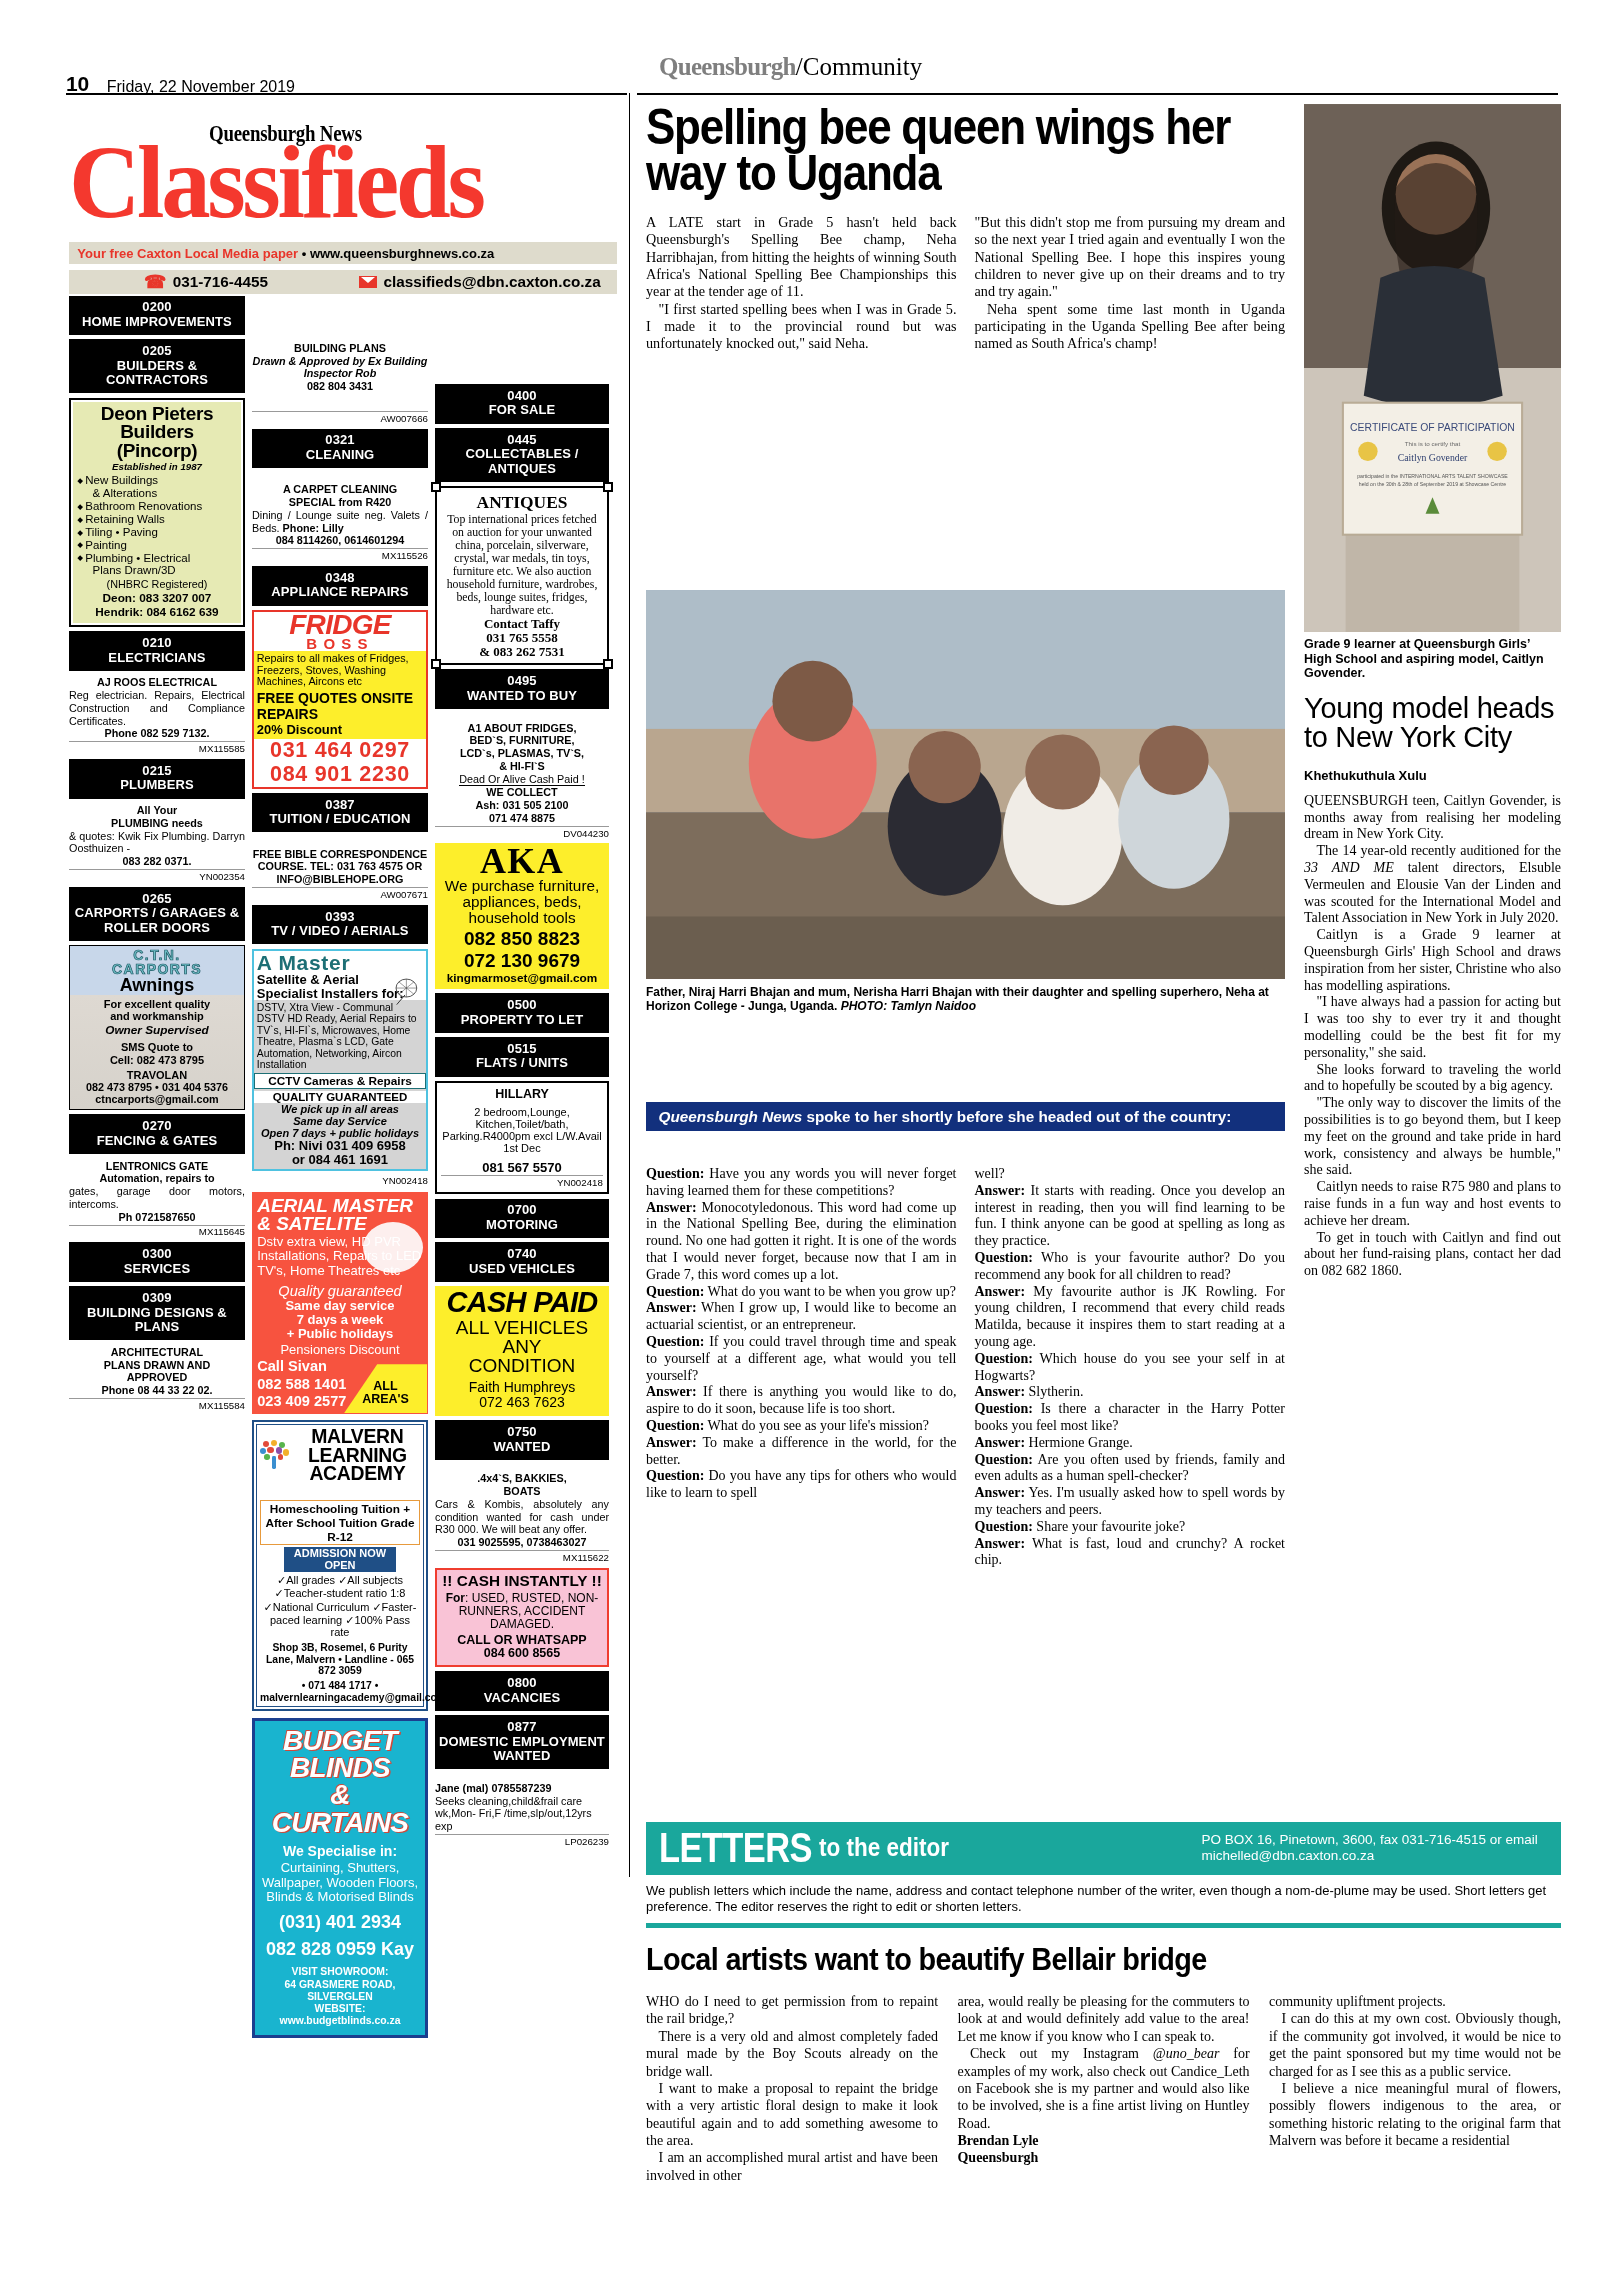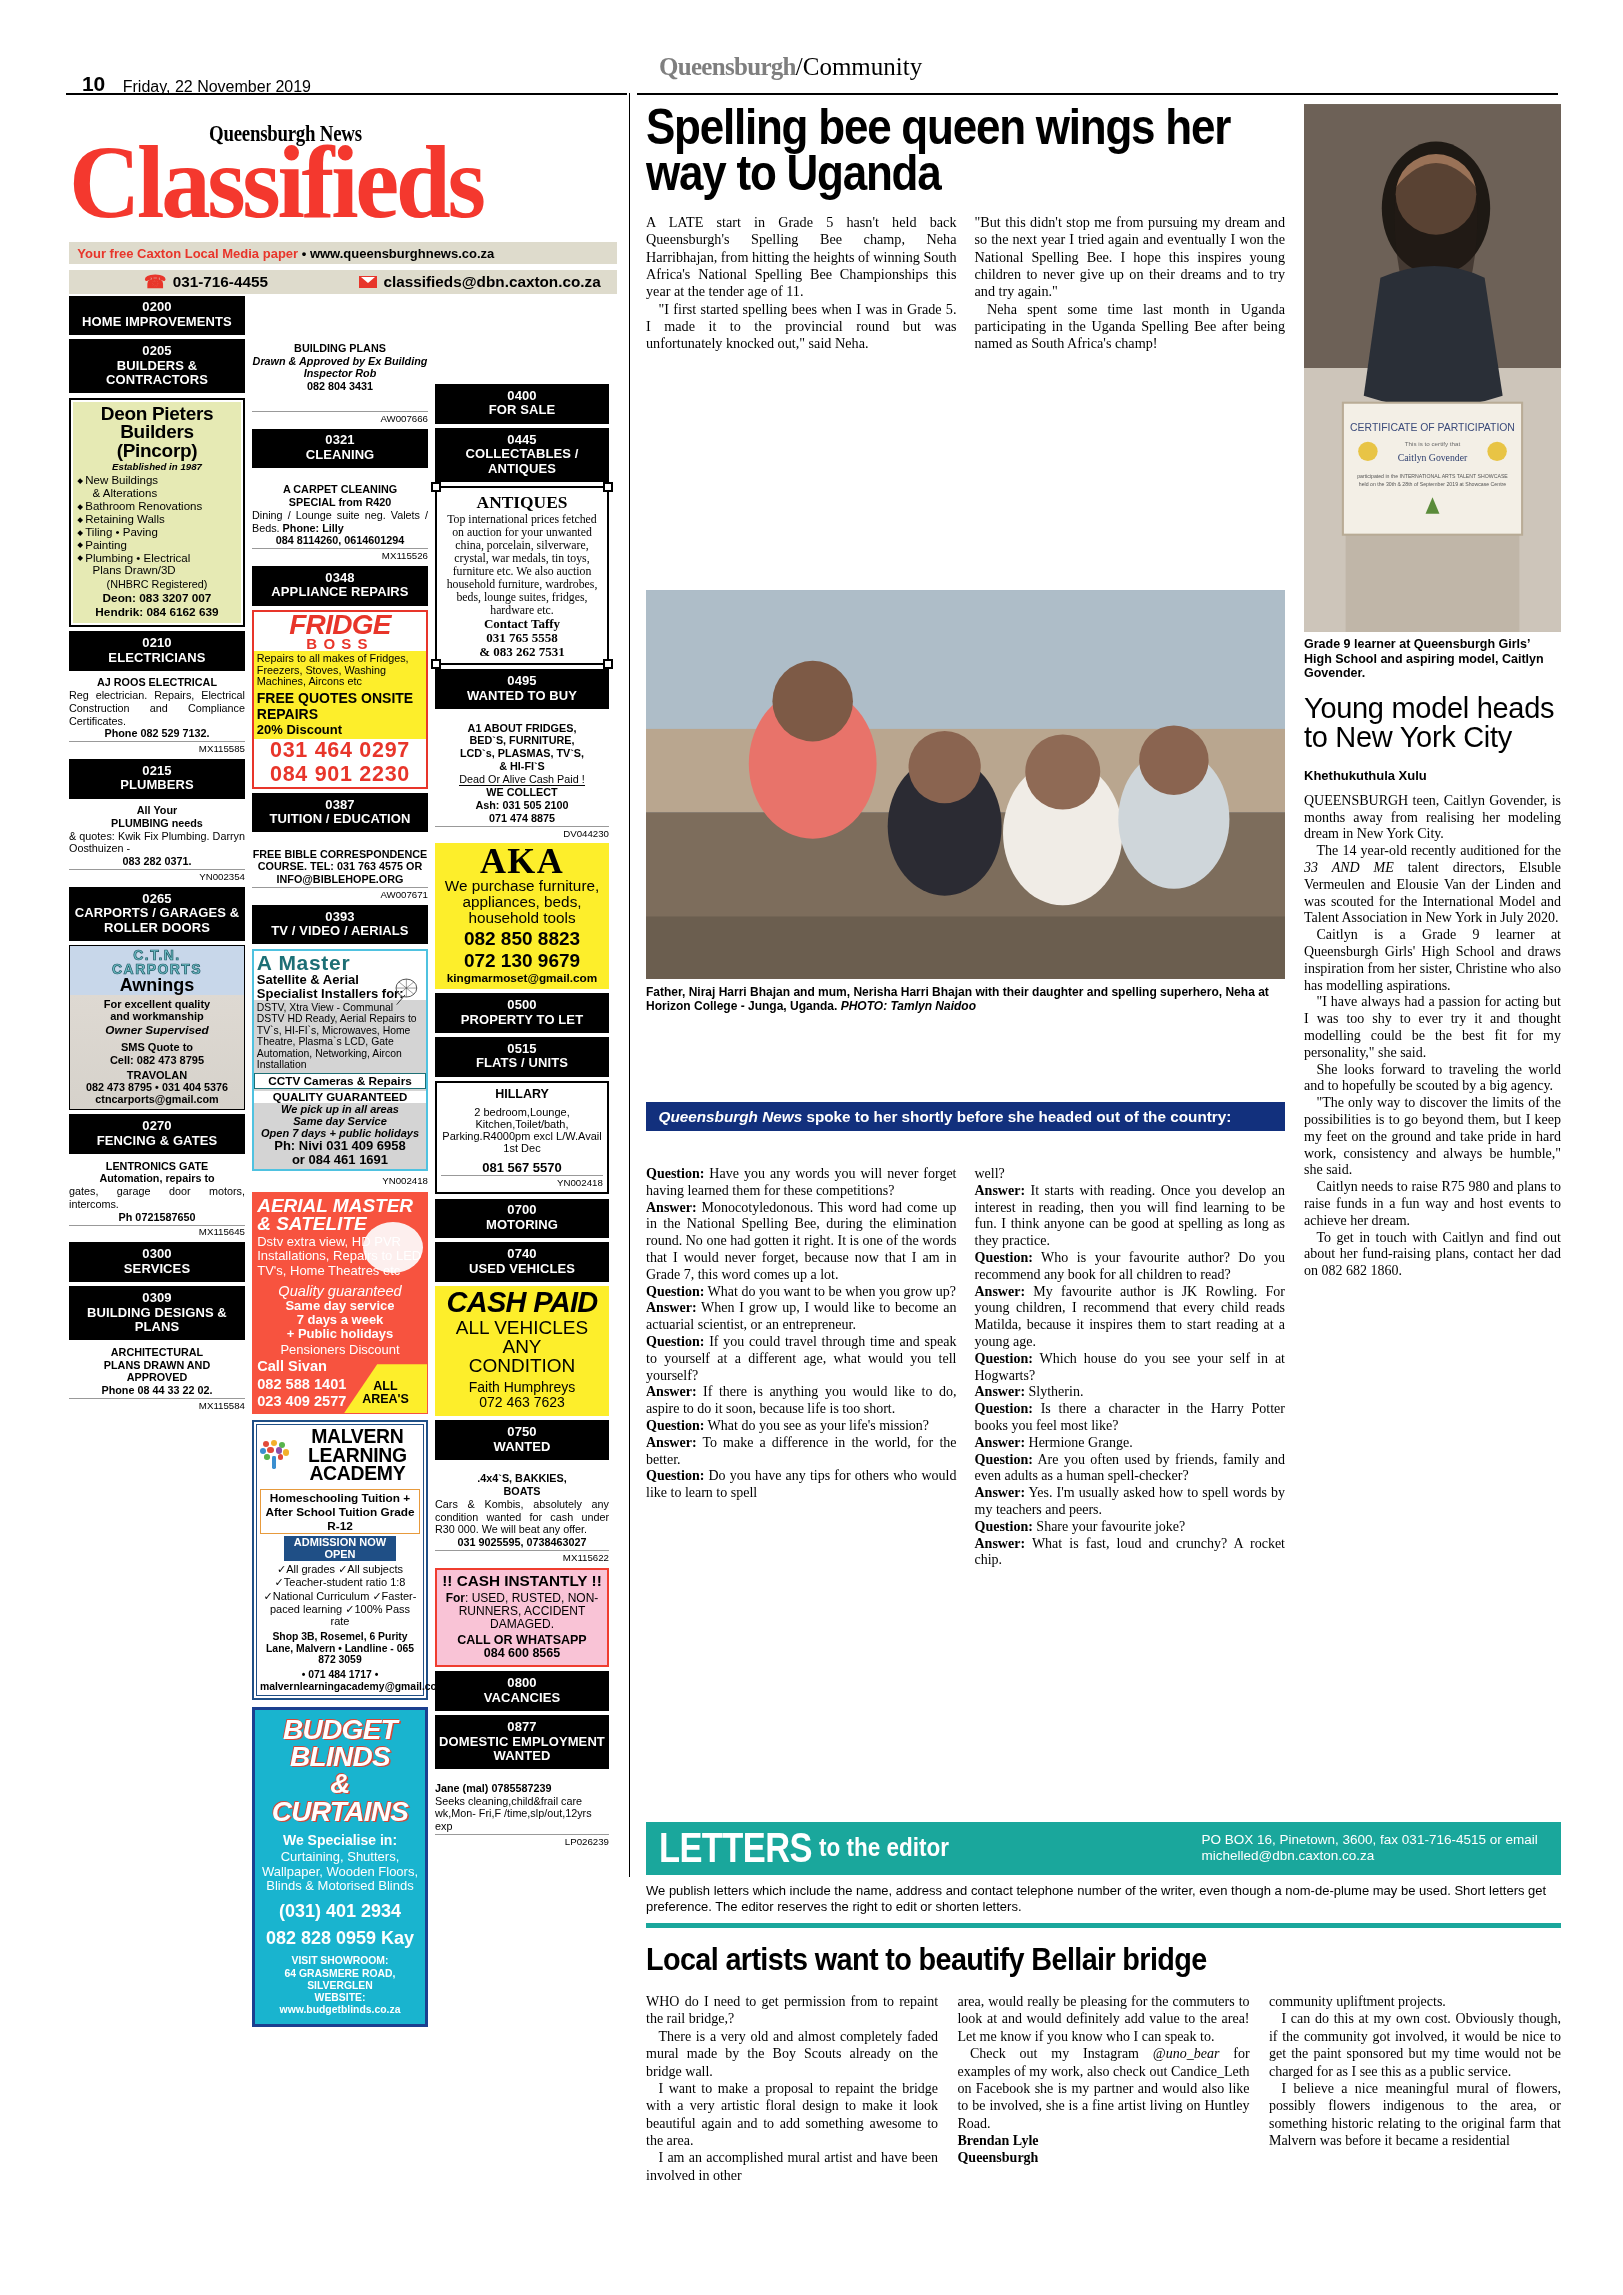--- a/index.html
+++ b/index.html
@@ -8,21 +8,21 @@
     width: 1624px; height: 2295px;
     background: #ffffff;
     font-family: "Liberation Serif", serif;
     color: #000;
     position: relative;
     overflow: hidden;
   }
   .page { position:relative; width:1624px; height:2295px; padding: 0; }
 
   
-  .masthead { position:absolute; left:82px; top:54px; width:1492px; height:42px; display:flex; align-items:flex-end; }
+  .masthead { position:absolute; left:66px; top:54px; width:1492px; height:42px; display:flex; align-items:flex-end; }
   .folio { font-family:"Liberation Sans", sans-serif; font-size:21px; font-weight:bold; letter-spacing:-0.3px; }
   .folio-date { font-family:"Liberation Sans", sans-serif; font-size:16px; font-weight:normal; margin-left:18px; }
   .section-title { position:absolute; left:659px; top:53px; font-size:25px; }
   .section-title .sec-bold { font-family:"Liberation Serif", serif; font-weight:bold; color:#7f7f7f; letter-spacing:-0.7px; }
   .section-title .sec-light { font-family:"Liberation Serif", serif; font-weight:normal; color:#000; }
 
   .rule-left { position:absolute; left:66px; top:93px; width:561px; height:2.1px; background:#000; }
   .rule-right { position:absolute; left:637px; top:93px; width:921px; height:2.1px; background:#000; }
   .vrule { position:absolute; left:629px; top:93px; width:1.4px; height:1784px; background:#000; }
 
@@ -81,21 +81,21 @@
   .box-ctn .t6 { font-size:11px; font-weight:bold; margin-top:3.5px; }
   .box-ctn .t7 { font-size:10.8px; font-weight:bold; }
 
   
   .box-malvern { border:2.8px solid #1f4f86; padding:2.1px; margin:5.6px 0 7px; background:#fff; }
   .box-malvern .mi { border:0.7px solid #1f4f86; padding:2.1px 2.8px; font-family:"Liberation Sans", sans-serif; }
   .mv-head { display:flex; align-items:center; gap:4.2px; }
   .mv-tree { width:30.5px; height:30.5px; position:relative; flex:0 0 30.5px; }
   .mv-tree i { position:absolute; border-radius:50%; }
   .mv-title { flex:1; text-align:center; font-size:19.4px; font-weight:bold; line-height:0.96; letter-spacing:-0.3px; }
-  .mv-band1 { border:1.4px solid #e79a3c; text-align:center; font-size:11.8px; font-weight:bold; margin-top:6px; padding:0.7px 0; }
+  .mv-band1 { border:1.4px solid #e79a3c; text-align:center; font-size:11.8px; font-weight:bold; margin-top:17px; padding:0.7px 0; }
   .mv-band2 { background:#1f4f86; color:#fff; text-align:center; font-size:11px; font-weight:bold; padding:0.7px 0; width:70%; margin:1.4px auto; }
   .mv-list { text-align:center; font-size:11px; line-height:1.14; margin-top:2.1px; }
   .mv-addr { text-align:center; font-size:10.4px; font-weight:bold; line-height:1.14; margin-top:2.8px; }
 
   
   .box-budget { border:3.5px solid #1b3f8f; background:#19b4cf; padding:5.6px 4.2px 8.3px; text-align:center;
                 font-family:"Liberation Sans", sans-serif; color:#fff; }
   .bb-title { font-size:28px; font-weight:bold; font-style:italic; line-height:0.98; color:#fff;
               text-shadow: 1.4px 1.4px 0 #d04a3a, -0.7px -0.7px 0 #d04a3a; letter-spacing:-0.7px; }
   .bb-sub { font-size:14px; font-weight:bold; margin-top:7px; }

